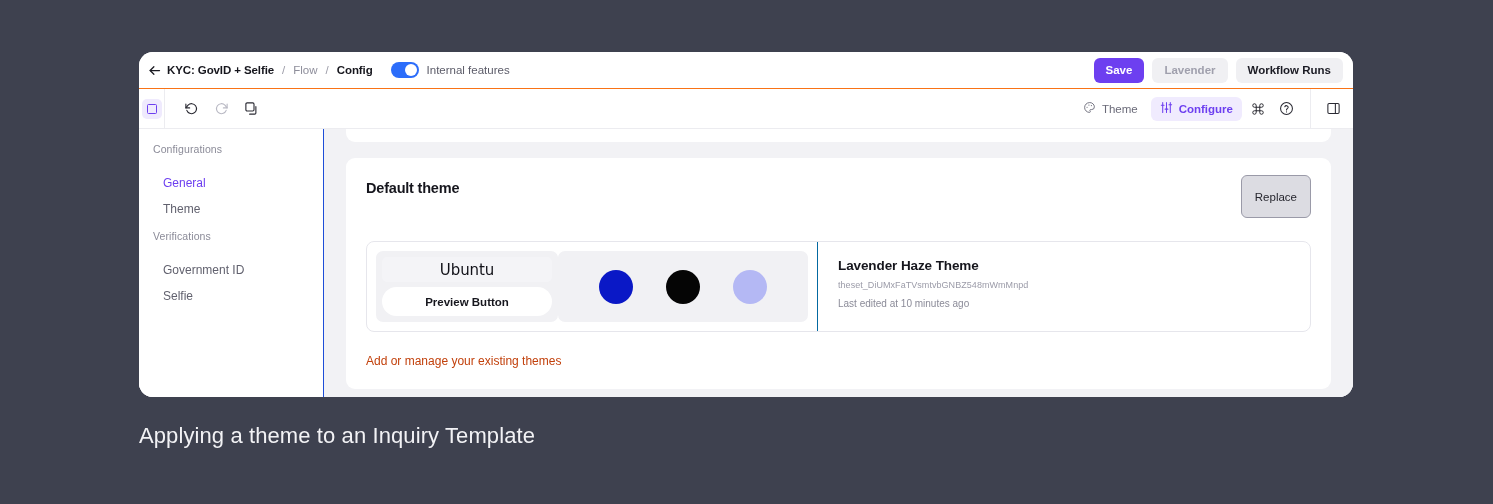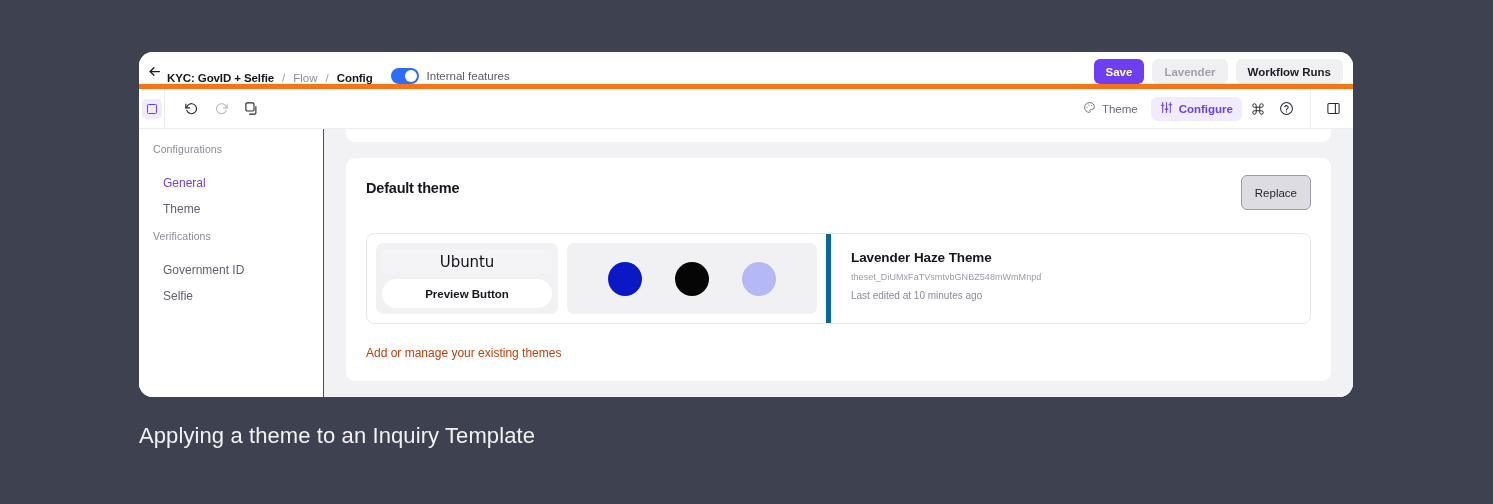--- a/index.html
+++ b/index.html
@@ -21,24 +21,24 @@
     overflow: hidden;
     display: flex;
     flex-direction: column;
   }
 
   
   .topbar {
     height: 37px;
     flex: 0 0 37px;
     display: flex;
-    align-items: flex-end;
+    align-items: center;
     padding: 0 10px 0 0;
     background: #ffffff;
-    border-bottom: 5px solid #f97316;
+    border-bottom: 1px solid #f97316;
   }
   .back-btn {
     width: 26px; height: 26px;
     margin-left: 2px;
     display: flex; align-items: center; justify-content: center;
     color: #1b1b22;
     cursor: pointer;
   }
   .crumbs { display: flex; align-items: center; gap: 0px; font-size: 11.5px; }
   .crumb-strong { color: #16161d; font-weight: 700; letter-spacing: -0.1px; }
@@ -137,41 +137,41 @@
     height: 22px; margin-top: -9px;
   }
   .card {
     background: #ffffff; border-radius: 9px;
     margin-top: 16px; padding: 22px 20px 20px 20px;
   }
   .card-head { display: flex; align-items: flex-start; }
   .card-title { font-size: 14.5px; font-weight: 700; color: #16161d; letter-spacing: -0.2px; }
   .btn-replace {
     margin-left: auto;
-    height: 35px; padding: 0 13px;
+    height: 43px; padding: 0 13px;
     border-radius: 6px;
     background: #dcdce2;
     border: 1px solid #9a9aa8;
     font-family: "Liberation Sans", sans-serif;
     font-size: 11.5px; color: #26262e; cursor: pointer;
     display: flex; align-items: center; margin-top: -5px;
   }
 
   .theme-row {
     display: flex;
     margin-top: 23px;
     border: 1px solid #e6e6ec;
     border-radius: 8px;
     overflow: hidden;
     min-height: 79px;
   }
   .theme-preview {
-    display: flex; gap: 9px;
+    display: flex; 
     padding: 9px;
-    border-right: 5px solid #0369a1;
+    border-right: 1px solid #0369a1;
   }
   .prev-typo {
     width: 182px; background: #f1f1f4; border-radius: 7px;
     padding: 6px; display: flex; flex-direction: column; gap: 5px;
   }
   .prev-font {
     height: 25px; background: #f4f4f7; border-radius: 5px;
     display: flex; align-items: center; justify-content: center;
     font-family: "DejaVu Sans", sans-serif;
     font-size: 15px; color: #111118; letter-spacing: -0.1px;

